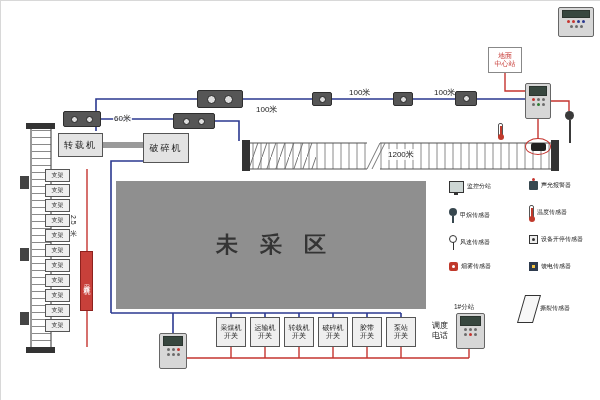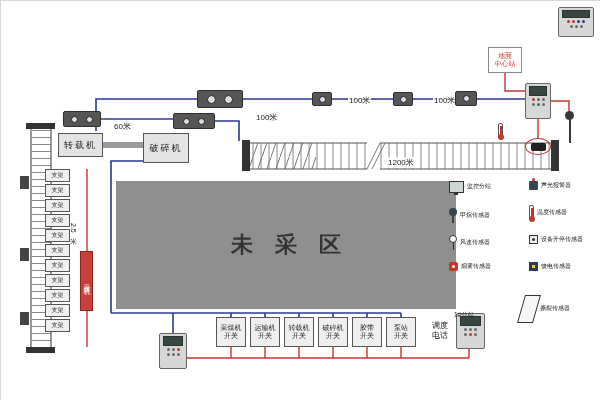--- a/index.html
+++ b/index.html
@@ -3,34 +3,34 @@
 <meta charset="utf-8">
 <style>
   html,body{margin:0;padding:0;background:#f4f4f4;}
   .stage{position:relative;width:600px;height:400px;background:#ffffff;border:1px solid #d8d8d8;
          font-family:"Liberation Sans","DejaVu Sans",sans-serif;overflow:hidden;margin:0 auto;}
   .layer{position:absolute;left:0;top:0;}
 
   
   .box{position:absolute;border:1px solid #555;background:#e3e3e3;display:flex;align-items:center;
        justify-content:center;font-size:9px;color:#222;letter-spacing:2px;box-sizing:border-box;}
-  .unmined{position:absolute;left:115px;top:180px;width:340px;height:128px;background:#8f8f8f;
+  .unmined{position:absolute;left:115px;top:180px;width:310px;height:128px;background:#8f8f8f;
        display:flex;align-items:center;justify-content:center;font-size:22px;font-weight:bold;
        color:#343434;letter-spacing:22px;padding-left:22px;box-sizing:border-box;}
   .support{position:absolute;left:44px;width:25px;height:13px;border:1px solid #555;background:#efefef;
        display:flex;align-items:center;justify-content:center;font-size:6px;color:#333;box-sizing:border-box;}
   .shearer{position:absolute;left:79px;top:250px;width:13px;height:60px;background:#c8403a;border:1px solid #8d221e;
        color:#fff;writing-mode:vertical-rl;font-size:7px;display:flex;align-items:center;justify-content:center;
        letter-spacing:2px;box-sizing:border-box;}
   .switch{position:absolute;top:316px;width:30px;height:30px;border:1px solid #555;background:#efefef;
        font-size:7px;line-height:1.2;display:flex;flex-direction:column;align-items:center;justify-content:center;
        color:#222;box-sizing:border-box;}
 
   
-  .lbl{position:absolute;font-size:8px;color:#222;background:rgba(255,255,255,0.85);padding:0 1px;white-space:nowrap;margin-top:8px;}
+  .lbl{position:absolute;font-size:8px;color:#222;background:rgba(255,255,255,0.85);padding:0 1px;white-space:nowrap;}
   .lbl.vert{writing-mode:vertical-rl;font-size:7px;background:none;}
   .lbl.tiny{font-size:6.5px;}
   .two-line{position:absolute;font-size:8px;color:#222;text-align:center;line-height:1.25;width:28px;}
   .redtext{position:absolute;left:487px;top:46px;width:34px;height:26px;border:1px solid #888;background:#fff;
        display:flex;flex-direction:column;align-items:center;justify-content:center;font-size:7px;line-height:1.2;
        color:#c5342f;box-sizing:border-box;}
 
   
   .dev{position:absolute;background:#565656;border:1px solid #2e2e2e;border-radius:2px;display:flex;
        align-items:center;justify-content:space-evenly;box-sizing:border-box;}

